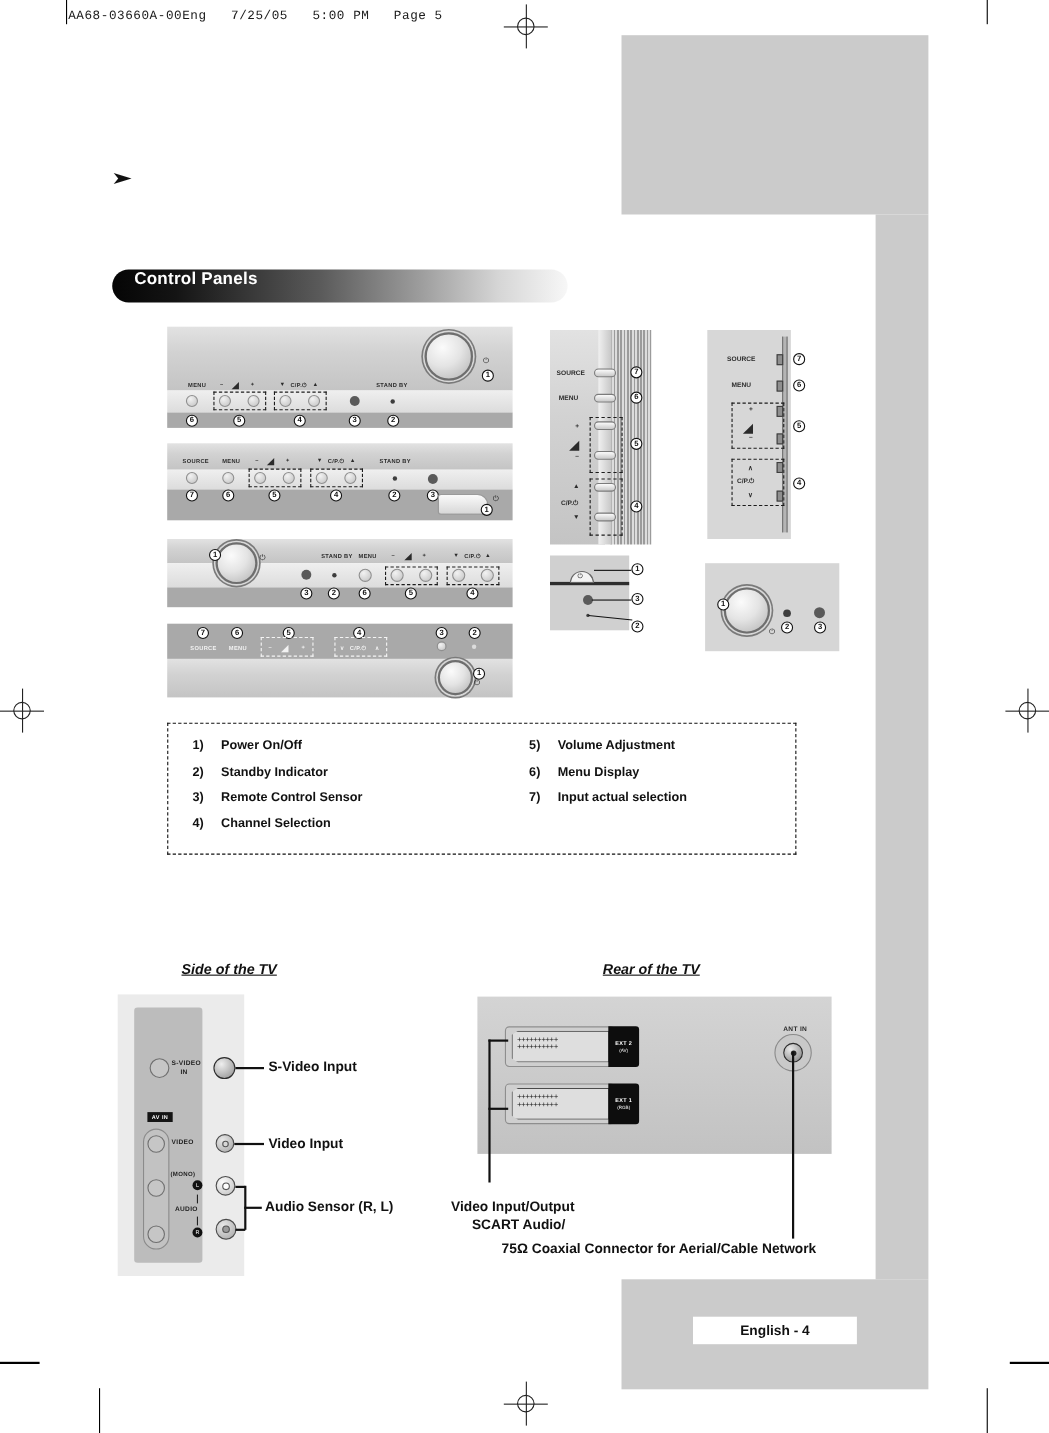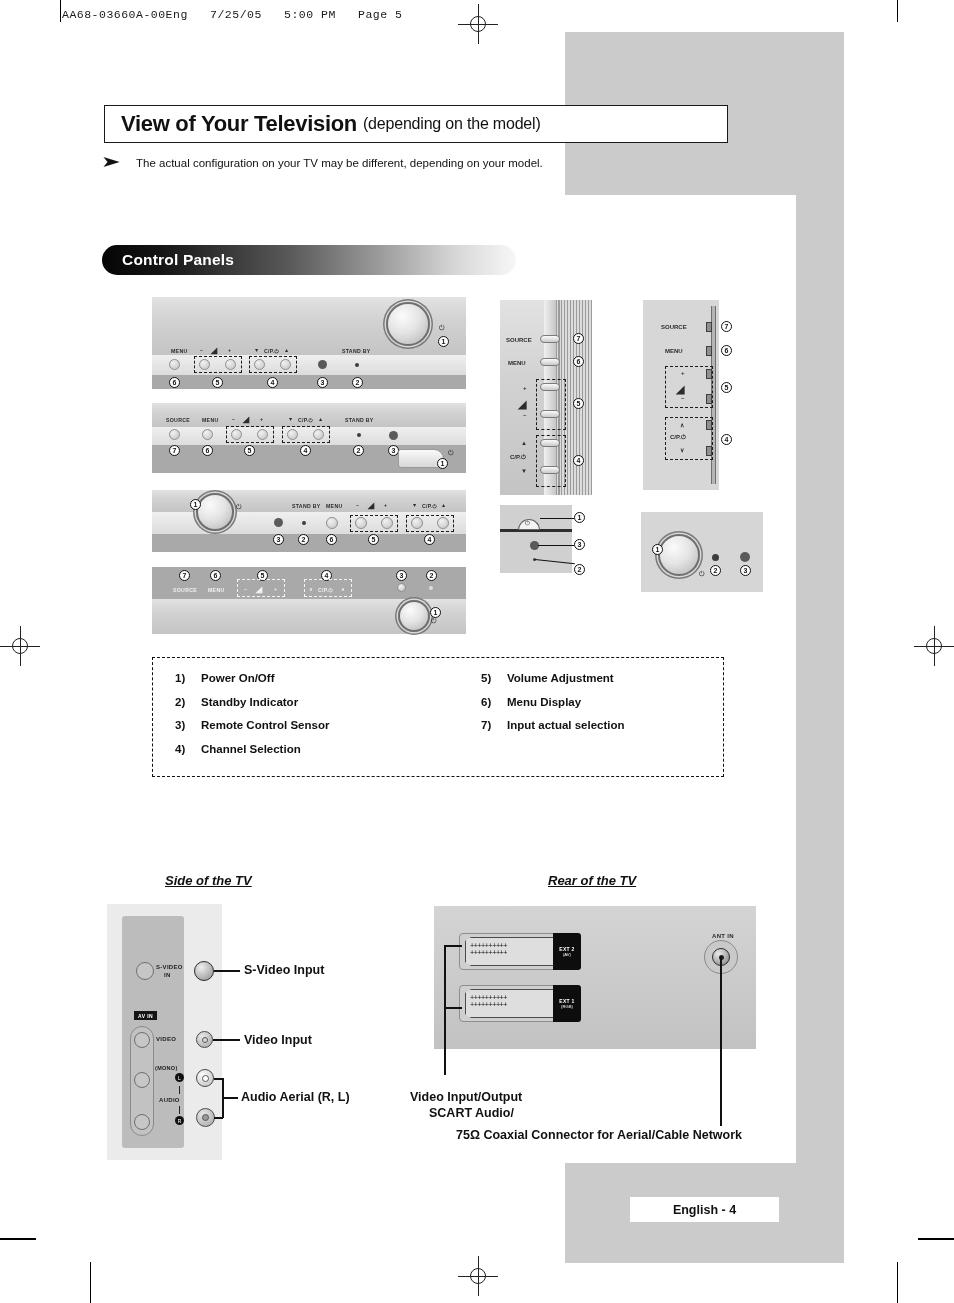--- a/index.html
+++ b/index.html
@@ -36,21 +36,21 @@
 
   .note { position: absolute; left: 136px; top: 155px; width: 420px;
           font-size: 11.5px; line-height: 1.45; color: #111; }
   .note-arrow { position: absolute; left: 104px; top: 152px; font-size: 16px; color: #111;
                 transform: scaleX(1.5); }
 
   
   .sec-bar {
     position: absolute; left: 102px; width: 414px; height: 30px; border-radius: 15px;
     background: linear-gradient(to right, #050505 0%, #141414 14%, #5b5b5b 46%, #9e9e9e 68%, #d6d6d6 85%, #f7f7f7 100%);
-    display: flex; align-items: center;
+    display: flex; 
   }
   .sec-bar span { color: #fff; font-size: 15.5px; font-weight: bold; margin-left: 20px; letter-spacing: .2px; }
 
   
   .cp { position: absolute; }
   .panel-face {
     position: absolute; background: linear-gradient(to bottom, #e2e2e2 0%, #d2d2d2 40%, #c4c4c4 100%);
   }
   .panel-strip { position: absolute; background: linear-gradient(to bottom,#efefef,#dcdcdc); }
   .panel-dark { position: absolute; background: #a9a9a9; }
@@ -147,26 +147,21 @@
       <div class="v"></div>
       <div class="c"></div>
   </div>
 
   <div class="print-header">AA68-03660A-00Eng   7/25/05   5:00 PM   Page 5</div>
 
   <div class="grey" style="left:565px;top:32px;width:279px;height:163px;"></div>
   <div class="grey" style="left:796px;top:195px;width:48px;height:968px;"></div>
   <div class="grey" style="left:565px;top:1163px;width:279px;height:100px;"></div>
 
-  <div class="title-box">
-    <span class="title-main">View of Your Television</span>
-    <span class="title-sub">(depending on the model)</span>
-  </div>
   <div class="note-arrow">➤</div>
-  <div class="note">The actual configuration on your TV may be different, depending on your model.</div>
 
   <div class="sec-bar" style="top:245px;">
     <span>Control Panels</span>
   </div>
 
   <div class="cp" style="left:152px;top:297px;width:314px;height:92px;">
     <div class="panel-face" style="left:0;top:0;width:314px;height:58px;"></div>
     <div class="panel-strip" style="left:0;top:58px;width:314px;height:20px;"></div>
     <div class="panel-dark" style="left:0;top:78px;width:314px;height:14px;"></div>
 
@@ -465,21 +460,21 @@
   <div class="rca" style="left:196px;top:1069px;width:18px;height:18px;background:radial-gradient(circle at 35% 30%,#fdfdfd,#bdbdbd);">
       <i style="width:7px;height:7px;background:#fff;"></i>
     </div>
   <div class="rca" style="left:196px;top:1108px;width:19px;height:19px;">
       <i style="width:7px;height:7px;background:#9a9a9a;"></i>
     </div>
   <div class="lead" style="left:222px;top:1078px;width:1.6px;height:40px;"></div>
   <div class="lead" style="left:214px;top:1078px;width:9px;height:1.6px;"></div>
   <div class="lead" style="left:214px;top:1117px;width:9px;height:1.6px;"></div>
   <div class="lead" style="left:222px;top:1097px;width:16px;height:1.6px;"></div>
-  <div class="conn-lbl" style="left:241px;top:1090px;">Audio Aerial (R, L)</div>
+  <div class="conn-lbl" style="left:241px;top:1090px;">Audio Sensor (R, L)</div>
 
   <div class="rear-bg"></div>
 
   <div class="scart-out" style="left:459px;top:933px;width:100px;height:37px;"></div>
   <div class="scart-in" style="left:465px;top:937px;width:89px;height:29px;clip-path:polygon(0 4px,6px 0,100% 0,100% 100%,6px 100%,0 calc(100% - 4px));"></div>
   <div class="pins" style="left:470px;top:943px;">++++++++++<br>++++++++++</div>
   <div class="scart-tab" style="left:553px;top:933px;width:28px;height:37px;">
     <b>EXT 2</b>
     <i>(AV)</i>
   </div>

